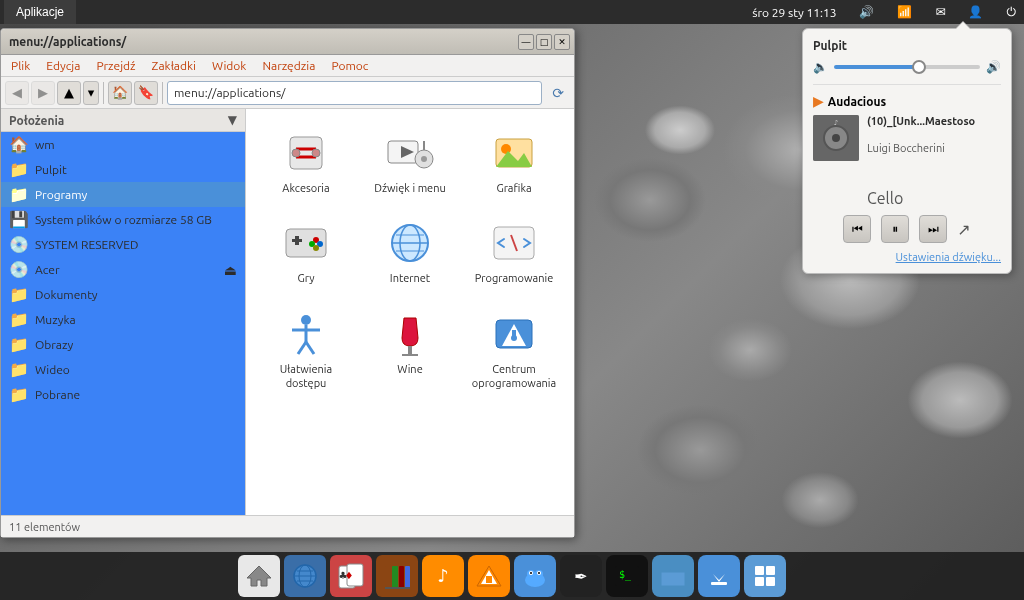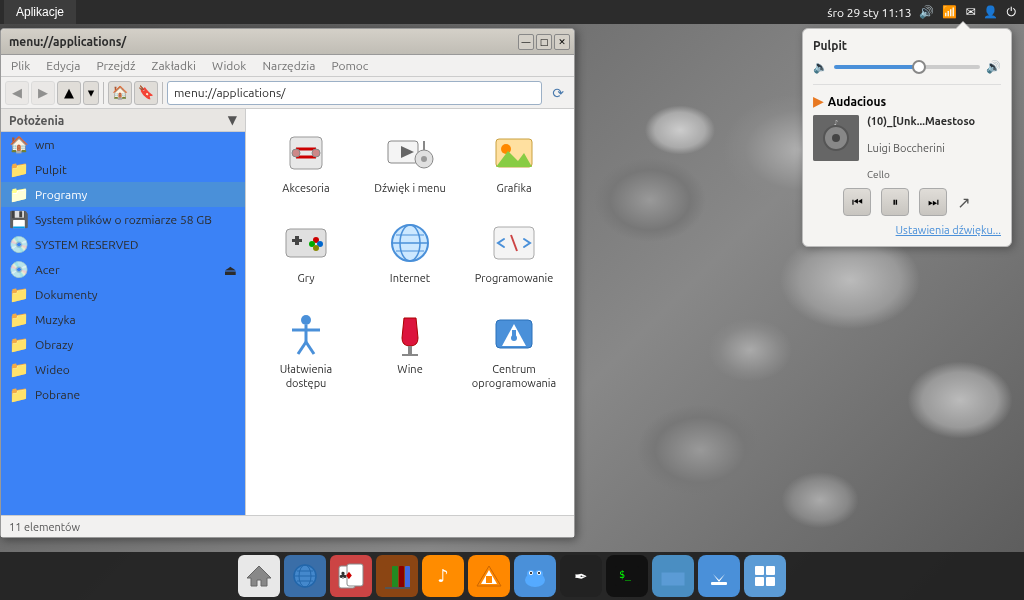--- a/index.html
+++ b/index.html
@@ -64,21 +64,21 @@
       font-size: 12px;
       height: 24px;
       display: flex;
       align-items: center;
       cursor: pointer;
       border: none;
     }
     #panel-right {
       display: flex;
       align-items: center;
-      gap: 8px;
+      gap: 23px;
       padding-right: 8px;
       font-size: 12px;
     }
 
     
     #taskbar {
       position: absolute;
       bottom: 0;
       left: 0;
       width: 1024px;
@@ -147,21 +147,21 @@
       display: flex;
       align-items: center;
       padding: 0 4px;
       gap: 4px;
       border-bottom: 1px solid #ccc;
     }
     .menu-item {
       padding: 2px 6px;
       font-size: 12px;
       cursor: pointer;
-      color: #737373;
+      color: #c2410c;
     }
 
     
     #fm-toolbar {
       background: #f2f1f0;
       height: 32px;
       display: flex;
       align-items: center;
       padding: 0 4px;
       gap: 2px;
@@ -372,21 +372,21 @@
       flex-shrink: 0;
     }
     #sw-track-info {
       display: flex;
       flex-direction: column;
       justify-content: center;
       gap: 15px;
     }
     #sw-track-title { font-size: 11px; font-weight: bold; color: #2c2c2c; }
     #sw-track-artist { font-size: 11px; color: #555; }
-    #sw-track-album { font-size: 10px; color: #555; }
+    #sw-track-album { font-size: 16px; color: #555; margin-top: 20px; }
 
     #sw-controls {
       display: flex;
       align-items: center;
       justify-content: center;
       gap: 10px;
       margin-bottom: 8px;
     }
     .sw-ctrl-btn {
       width: 28px; height: 28px;

